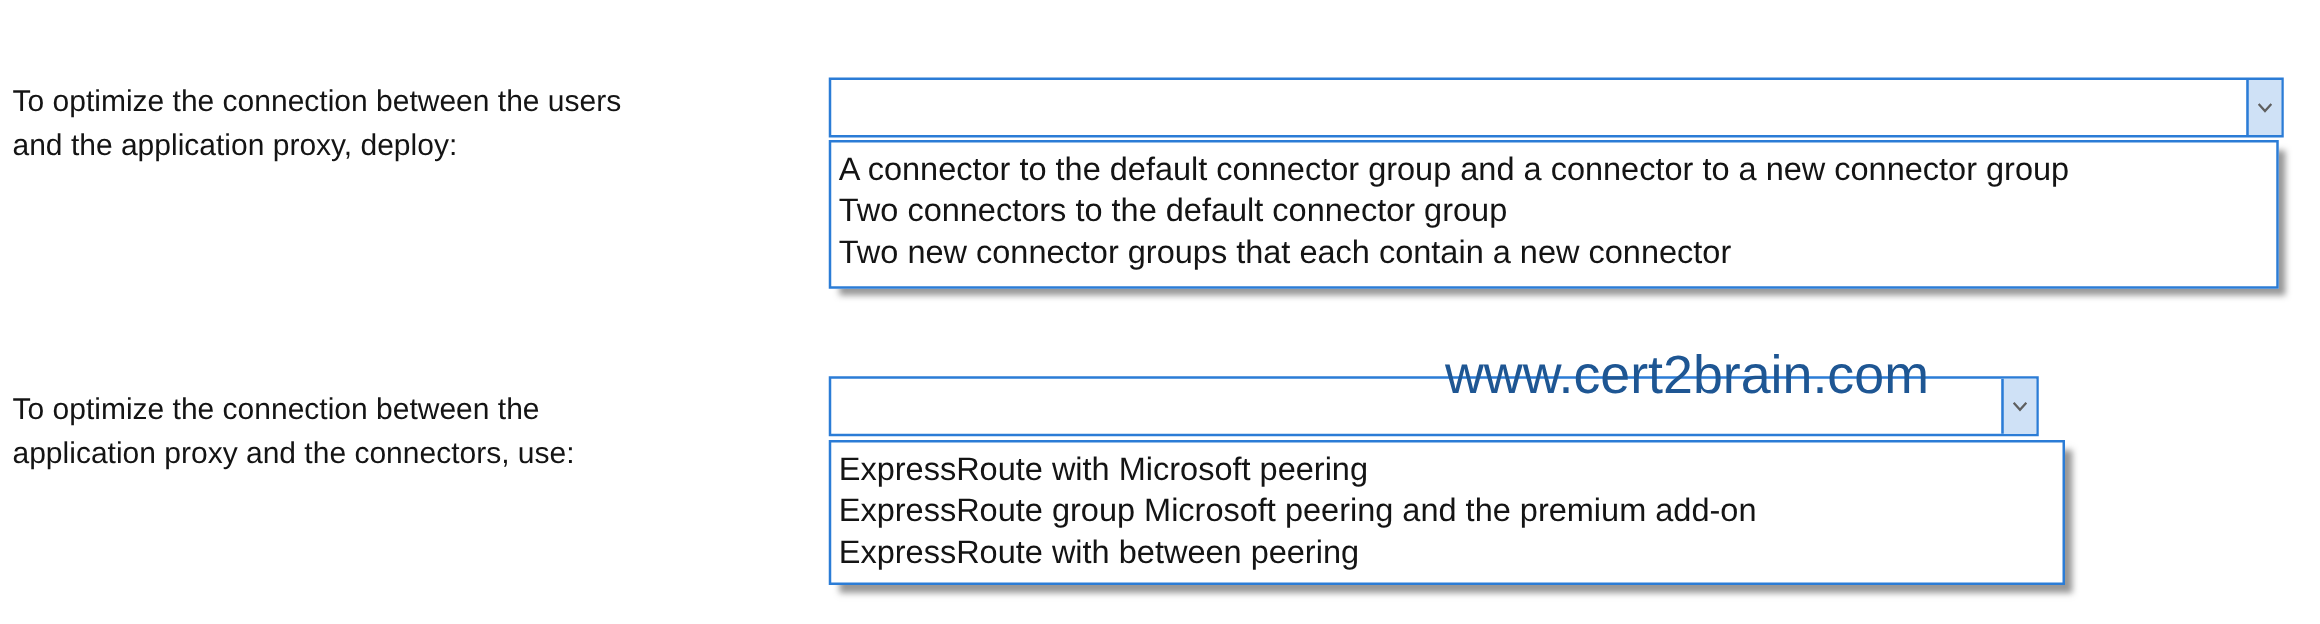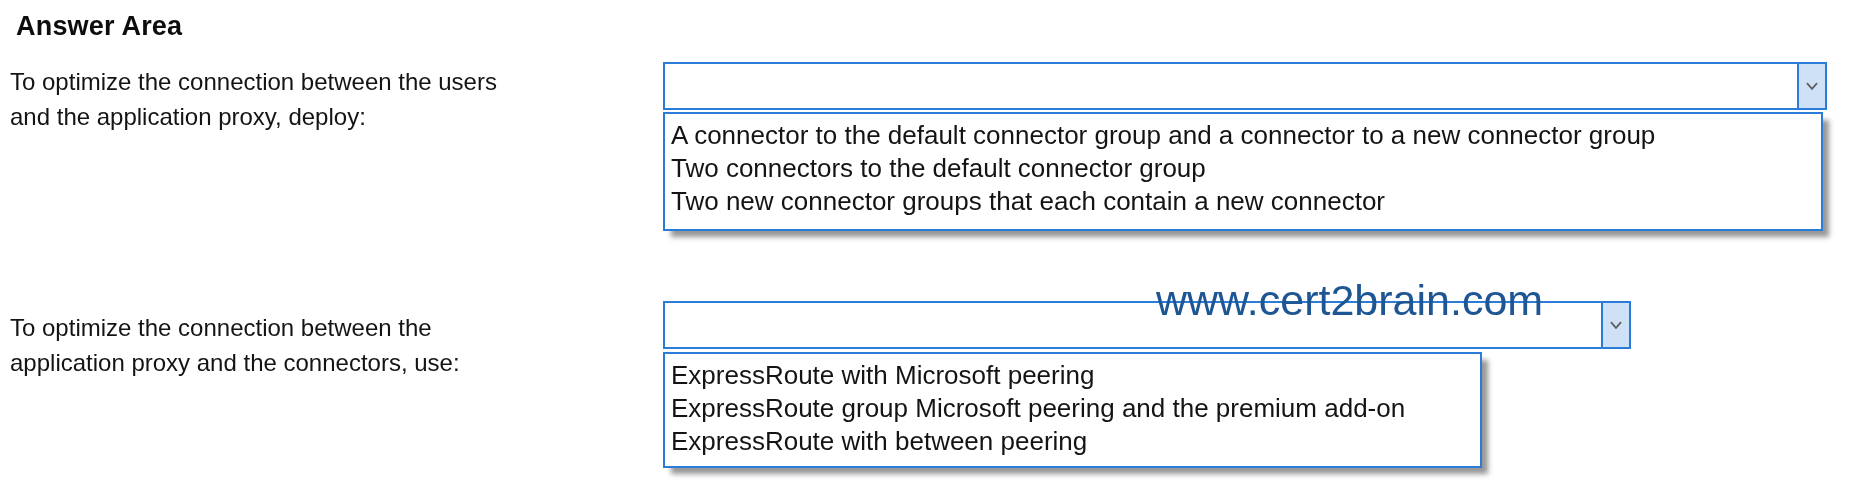--- a/index.html
+++ b/index.html
@@ -69,21 +69,21 @@
   .combo-button svg { display: block; }
 
   .listbox {
     position: absolute;
     background: #ffffff;
     border: 2px solid #2b7cd6;
     padding: 5px 0 0 0;
     box-shadow: 7px 7px 5px -1px rgba(125,125,125,0.8);
   }
   #listbox-1 { left: 663px; top: 112px; width: 1160px; height: 119px; }
-  #listbox-2 { left: 663px; top: 352px; width: 819px;  height: 116px; }
+  #listbox-2 { left: 663px; top: 352px; width: 989px;  height: 116px; }
 
   .option {
     height: 33px;
     line-height: 33px;
     padding-left: 6px;
     font-size: 26px;
     color: #141414;
     white-space: nowrap;
     overflow: hidden;
     cursor: pointer;
@@ -100,21 +100,20 @@
     white-space: nowrap;
     pointer-events: none;
     margin-left: 28px;
   }
 </style>
 </head>
 <body>
 
 <div id="page">
 
-  <div class="page-title">Answer Area</div>
 
   <div class="prompt" id="prompt-1">
     <span>To optimize the connection between the users</span>
     <span>and the application proxy, deploy:</span>
   </div>
 
   <div class="combobox" id="combobox-1">
     <div class="value"></div>
     <div class="combo-button">
       <span>

